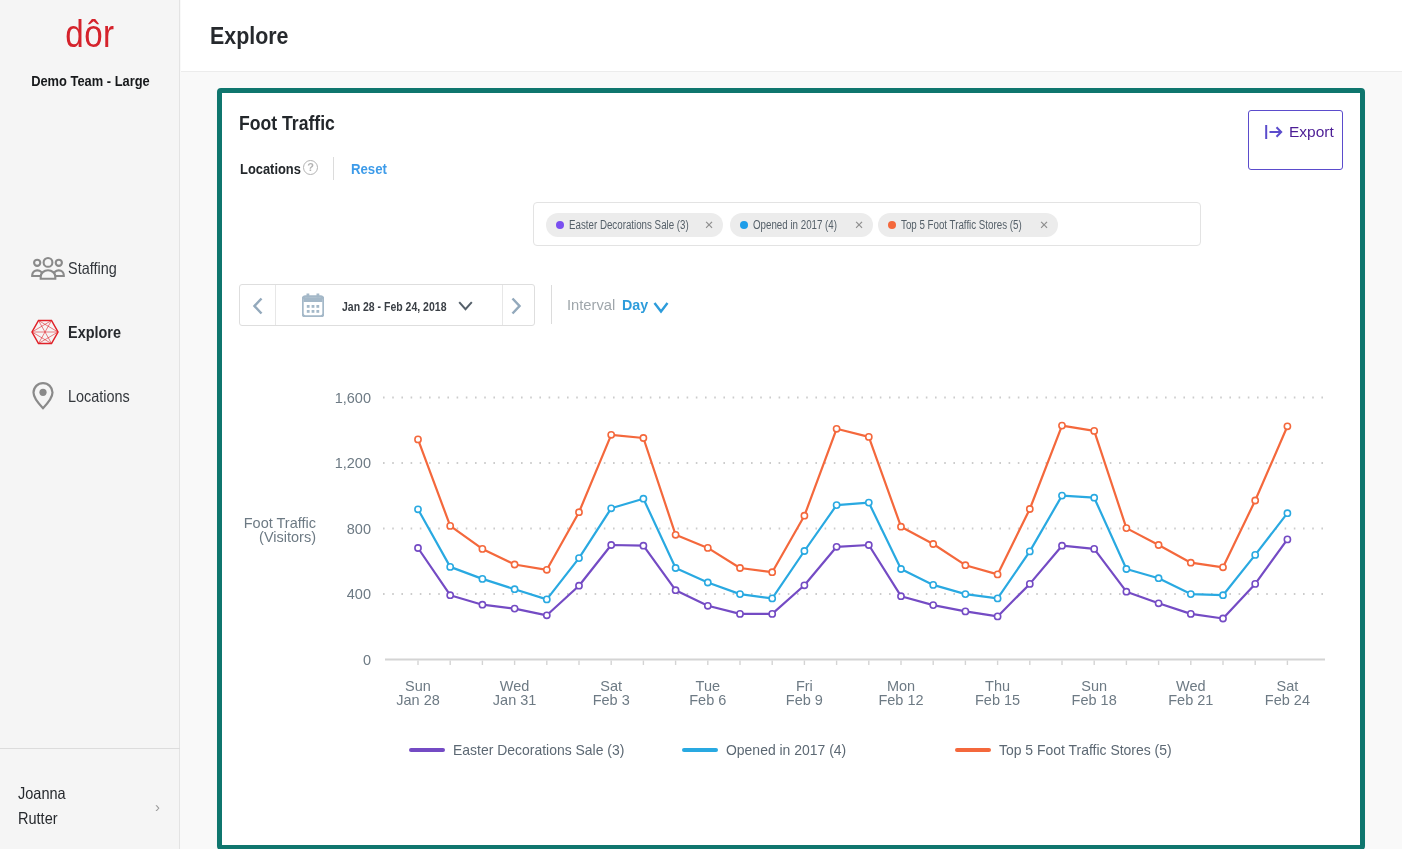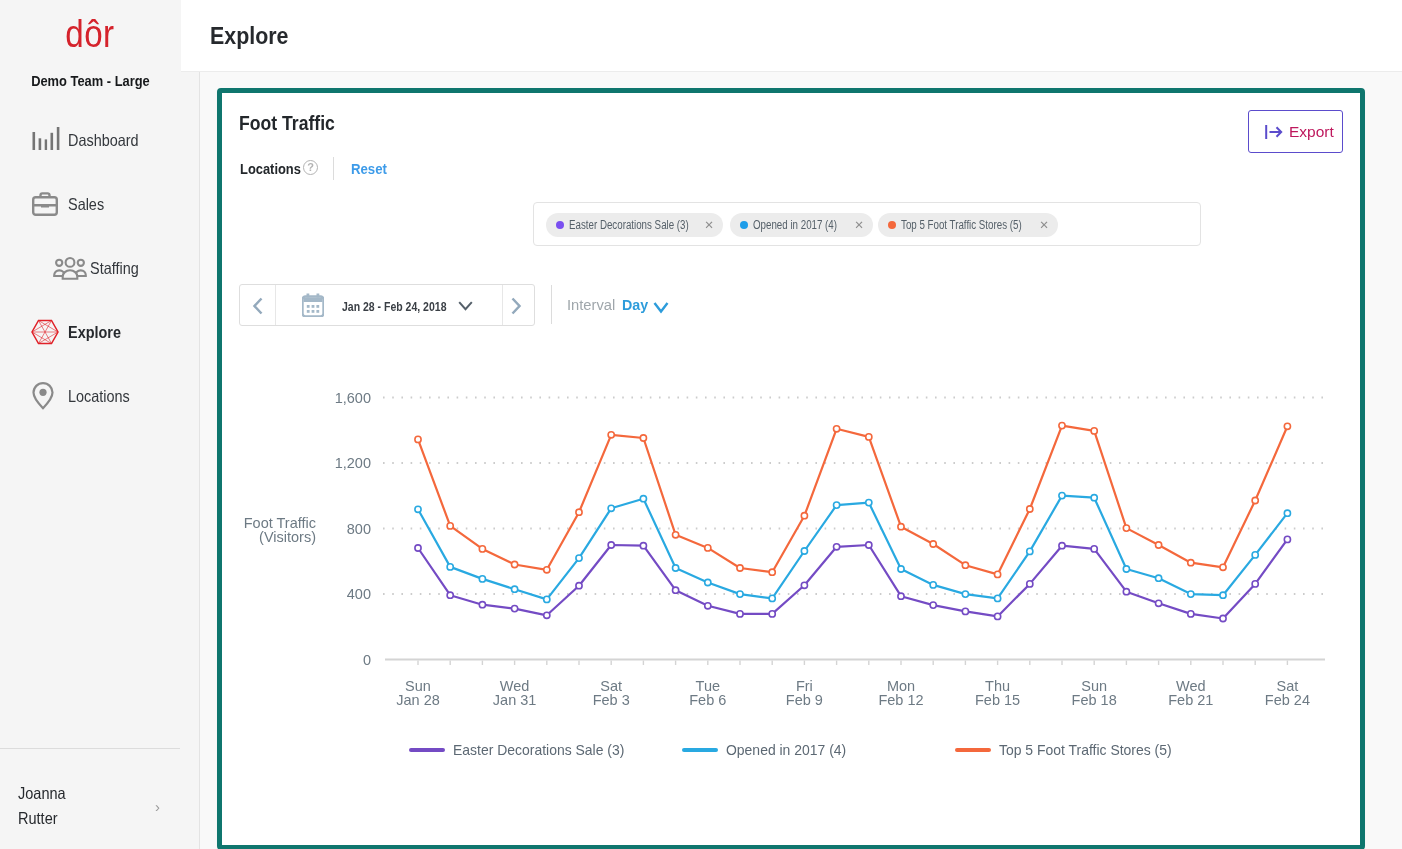--- a/index.html
+++ b/index.html
@@ -1,19 +1,19 @@
 <!DOCTYPE html>
 <html><head>
 <meta charset="utf-8">
 <style>
 * { margin:0; padding:0; box-sizing:border-box; }
 html,body { width:1402px; height:849px; overflow:hidden; font-family:"Liberation Sans",sans-serif; background:#f9f9f9; }
 
 
-#sidebar { position:absolute; left:0; top:0; width:200px; height:849px; background:#f5f5f5; border-right:1px solid #e3e3e3; }
+#sidebar { position:absolute; left:0; top:0; width:180px; height:849px; background:#f5f5f5; border-right:1px solid #e3e3e3; }
 #logo { position:absolute; left:0; top:12px; width:180px; text-align:center; font-size:39px; font-weight:400; color:#d5232c; letter-spacing:0.5px; }
 #logo span { display:inline-block; transform:scaleX(0.85); }
 #team { position:absolute; left:0; top:73px; width:180px; text-align:center; font-size:14px; font-weight:700; color:#17191b; }
 #team span { display:inline-block; transform:scaleX(0.92); }
 .nav { position:absolute; left:0; width:180px; height:30px; }
 .nav .lbl { position:absolute; left:68px; top:50%; transform:translateY(-50%) scaleX(0.875); transform-origin:0 50%; font-size:16.5px; color:#33373c; white-space:nowrap; }
 .nav svg { position:absolute; left:31px; top:50%; transform:translateY(-50%); }
 #nav-explore .lbl { font-weight:700; color:#26292d; }
 
 #user-sep { position:absolute; left:0; top:748px; width:180px; border-top:1px solid #dcdcdc; }
@@ -51,65 +51,42 @@
 .chev { position:absolute; top:11px; width:14px; height:20px; }
 #date-cal { position:absolute; left:62px; top:8px; }
 #date-txt { position:absolute; left:102px; top:15px; font-size:12.5px; font-weight:700; color:#3a3f45; white-space:nowrap; transform:scaleX(0.84); transform-origin:0 0; }
 #date-dd { position:absolute; left:218px; top:16px; }
 #int-div { position:absolute; left:329px; top:192px; width:1px; height:39px; background:#dcdcdc; }
 #int-lbl { position:absolute; left:345px; top:203px; font-size:15.5px; color:#9fa6ab; transform:scaleX(0.95); transform-origin:0 0; }
 #int-day { position:absolute; left:400px; top:203px; font-size:15.5px; font-weight:700; color:#2d9cdb; transform:scaleX(0.92); transform-origin:0 0; }
 #int-chev { position:absolute; left:431px; top:208px; }
 
 
-#export { position:absolute; right:17px; top:17px; width:95px; height:43px; border:1.5px solid #5b4ccc; border-radius:3px; background:#fff; color:#be185d; }
+#export { position:absolute; right:17px; top:17px; width:95px; height:60px; border:1.5px solid #5b4ccc; border-radius:3px; background:#fff; color:#4c1d95; }
 #export .txt { position:absolute; left:40px; top:12px; font-size:15.5px; }
 
 
 #chart { position:absolute; left:0; top:0; }
 
 
 #legend { position:absolute; left:0; top:648px; width:1148px; font-size:15px; color:#5c6873; }
 .leg { position:absolute; top:0; }
 .leg .sw { position:absolute; top:7px; width:36px; height:3.5px; border-radius:2px; }
 .leg .lt { position:absolute; left:44px; top:0; white-space:nowrap; transform:scaleX(0.93); transform-origin:0 0; }
 </style>
 </head>
 <body>
 
 <div id="sidebar">
   <div id="logo"><span>dôr</span></div>
   <div id="team"><span>Demo Team - Large</span></div>
 
-  <div class="nav" id="nav-dash" style="top:125px;">
-    <svg width="30" height="26" viewBox="0 0 30 26">
-      <g fill="#757575">
-        <rect x="1.5" y="5" width="2.6" height="18"></rect>
-        <rect x="7.6" y="11.3" width="2.6" height="11.7"></rect>
-        <rect x="13.7" y="12.4" width="2.4" height="10.6"></rect>
-        <rect x="19.5" y="5.8" width="2.6" height="17.2"></rect>
-        <rect x="25.8" y="0" width="2.6" height="23"></rect>
-      </g>
-    </svg>
-    <span class="lbl">Dashboard</span>
-  </div>
-
-  <div class="nav" id="nav-sales" style="top:189px;">
-    <svg width="28" height="26" viewBox="0 0 28 26">
-      <g fill="none" stroke="#8a8a8a" stroke-width="2.4">
-        <rect x="2.2" y="6.2" width="23.6" height="17.6" rx="2.5"></rect>
-        <path d="M9.5 6 V4.2 a1.8 1.8 0 0 1 1.8 -1.8 h5.4 a1.8 1.8 0 0 1 1.8 1.8 V6"></path>
-        <path d="M2.5 14.2 H11.2 M16.8 14.2 H25.5"></path>
-        <path d="M11.2 13 v2.4 h5.6 v-2.4" fill="#8a8a8a"></path>
-      </g>
-    </svg>
-    <span class="lbl">Sales</span>
-  </div>
-
-  <div class="nav" id="nav-staff" style="top:253px;margin-left:22px;">
+
+
+  <div class="nav" id="nav-staff" style="top:253px;">
     <svg width="34" height="24" viewBox="0 0 34 24">
       <g fill="none" stroke="#8a8a8a" stroke-width="2.1">
         <circle cx="6.2" cy="6.8" r="3.1"></circle>
         <circle cx="27.8" cy="6.8" r="3.1"></circle>
         <path d="M1.2 20.0 v-0.7 a4.9 4.9 0 0 1 4.9 -4.9 h0.4 a4.9 4.9 0 0 1 4.9 4.9 v0.7 z"></path>
         <path d="M32.8 20.0 v-0.7 a4.9 4.9 0 0 0 -4.9 -4.9 h-0.4 a4.9 4.9 0 0 0 -4.9 4.9 v0.7 z"></path>
         <circle cx="17" cy="6.4" r="4.4" fill="#f5f5f5"></circle>
         <path d="M9.7 22.7 v-2.0 a7.3 6.5 0 0 1 14.6 0 v2.0 z" fill="#f5f5f5"></path>
       </g>
     </svg>

